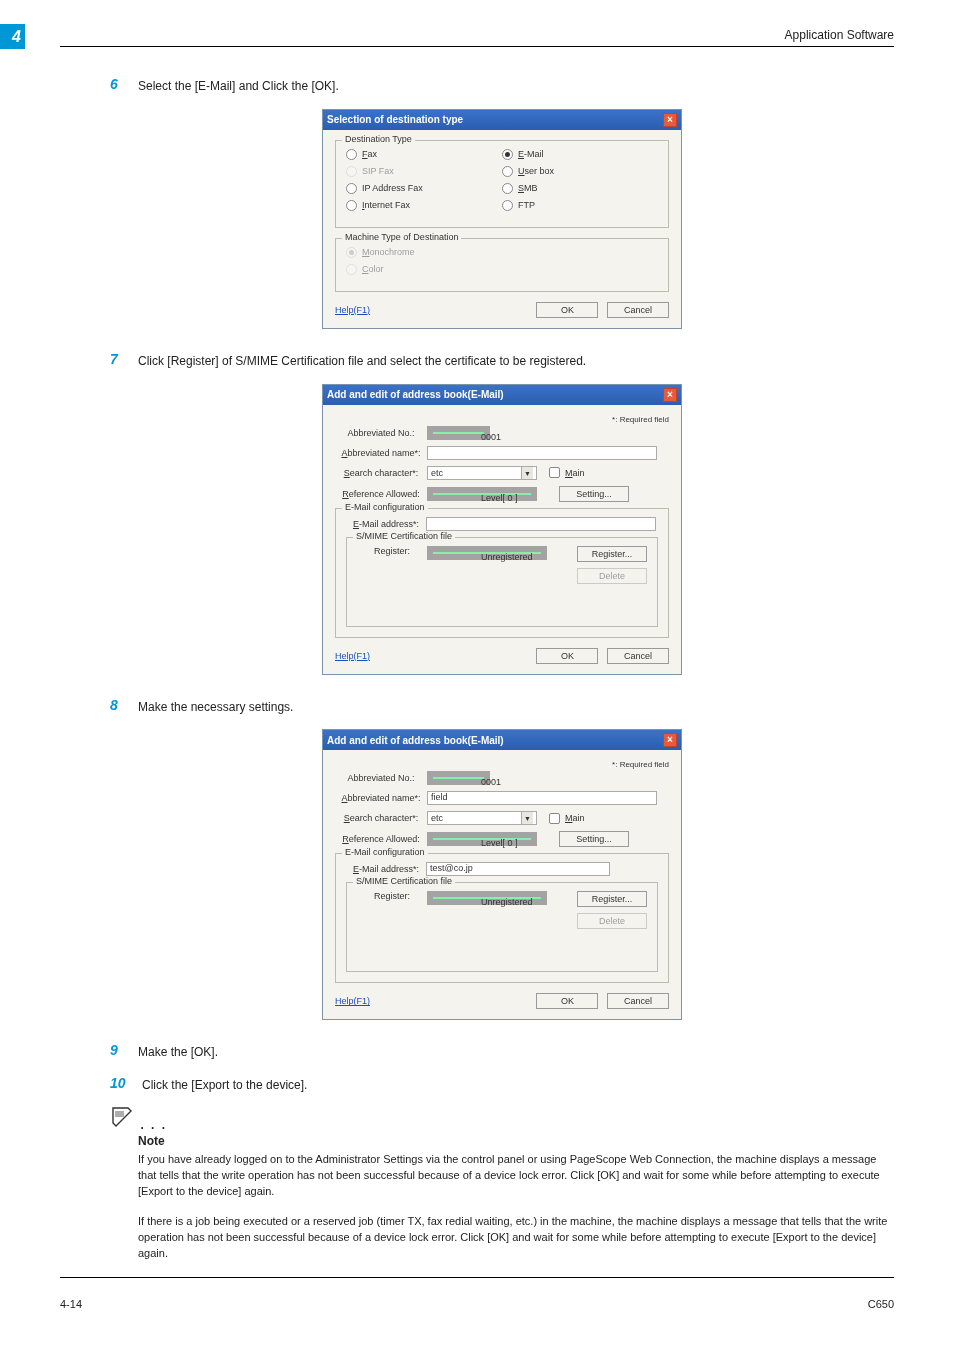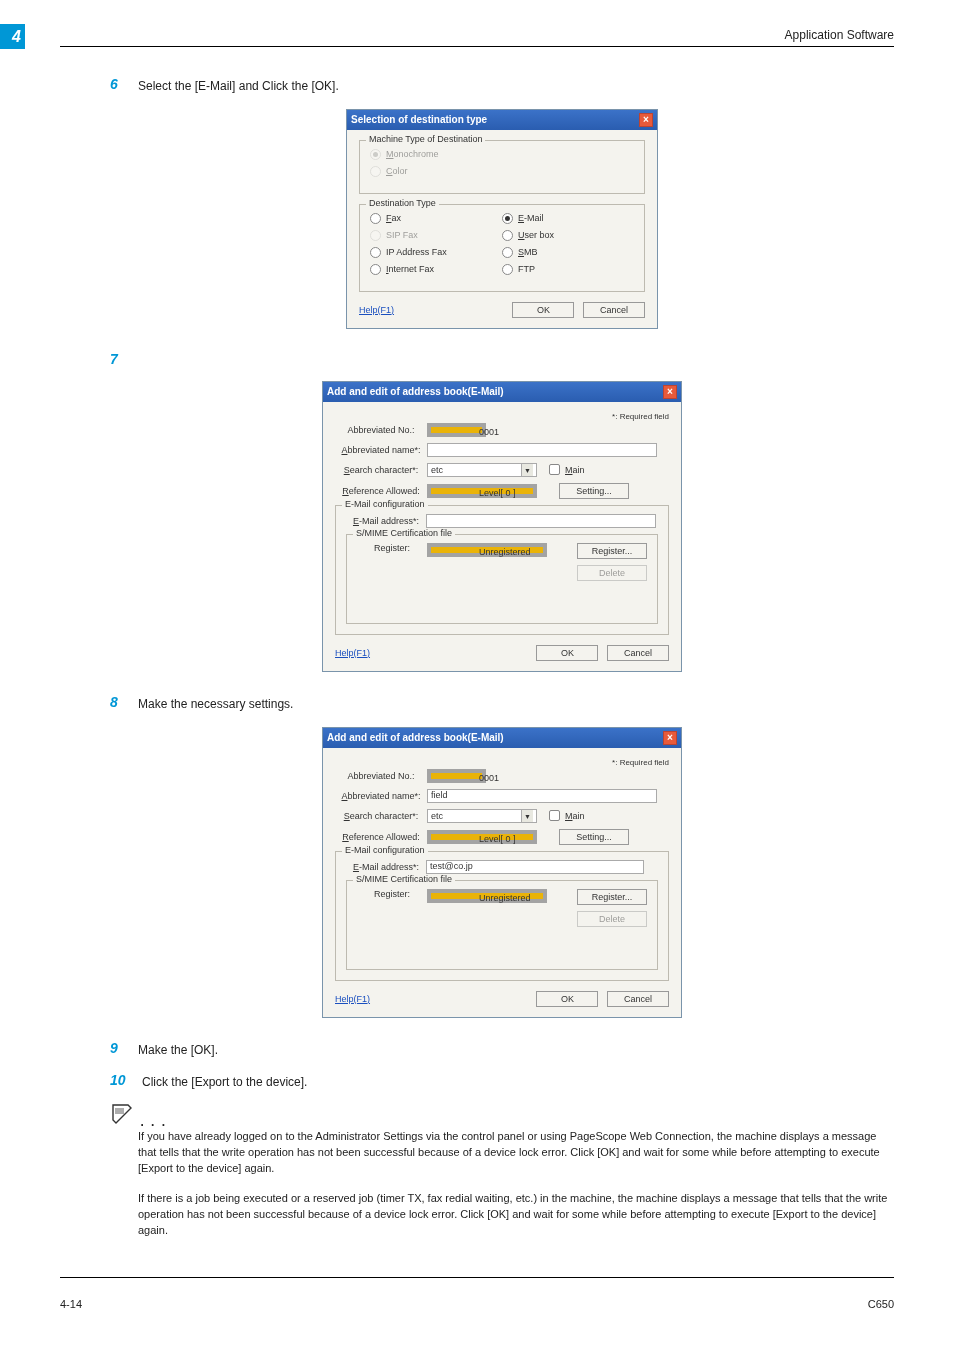--- a/index.html
+++ b/index.html
@@ -21,21 +21,21 @@
   .fieldset { border: 1px solid #bdbab0; margin-bottom: 10px; padding: 8px 10px 10px 10px; position: relative; }
   .fieldset .legend { position: absolute; top: -7px; left: 6px; background: #f4f3ee; padding: 0 3px; font-size: 9px; }
   .row { display: flex; align-items: center; margin-bottom: 6px; }
   .radio, .check { width: 11px; height: 11px; border: 1px solid #888; background: #fff; border-radius: 50%; display: inline-flex; align-items: center; justify-content: center; margin-right: 5px; flex-shrink: 0; }
   .check { border-radius: 2px; }
   .radio.selected::after { content: ""; width: 5px; height: 5px; background: #333; border-radius: 50%; }
   .radio.disabled, .opt.disabled { opacity: 0.45; }
   .btn { background: #f4f3ee; border: 1px solid #999; padding: 2px 10px; font-size: 9px; text-align: center; display: inline-block; }
   .link { color: #1a4fbf; text-decoration: underline; font-size: 9px; }
   .input { background: #fff; border: 1px solid #aaa; height: 14px; font-size: 9px; padding: 0 3px; display: inline-block; }
-  .input.ro { background: #eab308; border: 4px solid #a3a3a3; padding-left: 48px; }
+  .input.ro { background: #86efac; border: 6px solid #a3a3a3; padding-left: 48px; }
   .select { background: #fff; border: 1px solid #aaa; height: 14px; font-size: 9px; padding: 0 3px; display: inline-flex; align-items: center; justify-content: space-between; }
   .select .arrow { width: 12px; text-align: center; border-left: 1px solid #aaa; background: #e8e8e0; height: 100%; line-height: 14px; font-size: 7px; }
   .formlbl { display: inline-block; text-align: center; }
   .note-icon { width: 24px; height: 24px; }
   .note-icon svg { width: 24px; height: 24px; }
   .note-block { margin-top: 4px; }
   .note-heading { font-weight: bold; font-size: 12px; margin: 2px 0 4px 28px; }
   .note-para { font-size: 11px; line-height: 1.45; margin: 0 0 14px 28px; }
   .dots { font-weight: bold; letter-spacing: 2px; font-size: 12px; vertical-align: bottom; margin-left: 2px; }
   .footer { position: absolute; bottom: 40px; left: 60px; right: 60px; display: flex; justify-content: space-between; font-size: 11px; border-top: 1px solid #000; padding-top: 20px; }
@@ -51,91 +51,92 @@
   <div class="header-line"></div>
 
   <div class="content">
 
     <div class="step">
       <div class="step-num">6</div>
       <div class="step-text">Select the [E-Mail] and Click the [OK].</div>
     </div>
 
     <div class="dialog-wrap">
-      <div class="dialog" style="width:312px;">
+      <div class="dialog" style="width:360px;">
         <div class="titlebar">
           <span>Selection of destination type</span>
           <span class="close">×</span>
         </div>
         <div class="body">
+          <div class="fieldset">
+            <span class="legend">Destination Type</span>
+            <div style="display:flex;">
+              <div style="flex:1;">
+                <div class="row opt">
+                    <span class="radio"></span>
+                    <span class="ul">Fax</span>
+                  </div>
+                <div class="row opt disabled">
+                    <span class="radio disabled"></span>
+                    <span>SIP Fax</span>
+                  </div>
+                <div class="row opt">
+                    <span class="radio"></span>
+                    <span>IP Address Fax</span>
+                  </div>
+                <div class="row opt">
+                    <span class="radio"></span>
+                    <span class="ul">Internet Fax</span>
+                  </div>
+              </div>
+              <div style="flex:1;">
+                <div class="row opt">
+                    <span class="radio selected"></span>
+                    <span class="ul">E-Mail</span>
+                  </div>
+                <div class="row opt">
+                    <span class="radio"></span>
+                    <span class="ul">User box</span>
+                  </div>
+                <div class="row opt">
+                    <span class="radio"></span>
+                    <span class="ul">SMB</span>
+                  </div>
+                <div class="row opt">
+                    <span class="radio"></span>
+                    <span>FTP</span>
+                  </div>
+              </div>
+            </div>
+          </div>
           <div class="fieldset">
             <span class="legend">Machine Type of Destination</span>
             <div class="row opt disabled">
                 <span class="radio selected disabled"></span>
                 <span class="ul">Monochrome</span>
               </div>
             <div class="row opt disabled">
                 <span class="radio disabled"></span>
                 <span class="ul">Color</span>
               </div>
           </div>
-          <div class="fieldset">
-            <span class="legend">Destination Type</span>
-            <div style="display:flex;">
-              <div style="flex:1;">
-                <div class="row opt">
-                    <span class="radio"></span>
-                    <span class="ul">Fax</span>
-                  </div>
-                <div class="row opt disabled">
-                    <span class="radio disabled"></span>
-                    <span>SIP Fax</span>
-                  </div>
-                <div class="row opt">
-                    <span class="radio"></span>
-                    <span>IP Address Fax</span>
-                  </div>
-                <div class="row opt">
-                    <span class="radio"></span>
-                    <span class="ul">Internet Fax</span>
-                  </div>
-              </div>
-              <div style="flex:1;">
-                <div class="row opt">
-                    <span class="radio selected"></span>
-                    <span class="ul">E-Mail</span>
-                  </div>
-                <div class="row opt">
-                    <span class="radio"></span>
-                    <span class="ul">User box</span>
-                  </div>
-                <div class="row opt">
-                    <span class="radio"></span>
-                    <span class="ul">SMB</span>
-                  </div>
-                <div class="row opt">
-                    <span class="radio"></span>
-                    <span>FTP</span>
-                  </div>
-              </div>
-            </div>
-          </div>
           <div style="display:flex; justify-content:space-between; align-items:center; margin-top:6px;">
             <span class="link">Help(F1)</span>
             <div>
               <span class="btn" style="width:62px;">OK</span>
               <span class="btn" style="width:62px; margin-left:6px;">Cancel</span>
             </div>
           </div>
         </div>
       </div>
     </div>
 
     <div class="step">
       <div class="step-num">7</div>
+      <div class="step-text">Click [Register] of S/MIME Certification file and select the certificate to be registered.</div>
     </div>
 
     <div class="dialog-wrap">
       <div class="dialog" style="width:360px;">
         <div class="titlebar">
           <span>Add and edit of address book(E-Mail)</span>
           <span class="close">×</span>
         </div>
         <div class="body">
           <div style="display:flex; justify-content:flex-end; margin-bottom:2px;">
@@ -231,21 +232,21 @@
           <div class="row">
             <span class="formlbl ul" style="width:92px;">Reference Allowed:</span>
             <span class="input ro" style="width:110px;">Level[ 0 ]</span>
             <span style="width:22px;"></span>
             <span class="btn" style="width:70px;">Setting...</span>
           </div>
           <div class="fieldset" style="margin-top:4px;">
             <span class="legend">E-Mail configuration</span>
             <div class="row">
                 <span class="formlbl ul" style="width:80px;">E-Mail address*:</span>
-                <span class="input" style="width:218px;">test@co.jp</span>
+                <span class="input" style="width:184px;">test@co.jp</span>
               </div>
             <div class="fieldset" style="margin-top:6px; margin-bottom:0;">
               <span class="legend">S/MIME Certification file</span>
               <div class="row" style="align-items:flex-start;">
                 <span class="formlbl" style="width:70px;">Register:</span>
                 <span class="input ro" style="width:120px;">Unregistered</span>
                 <div style="margin-left:auto; display:flex; flex-direction:column; gap:6px;">
                   <span class="btn" style="width:70px;">Register...</span>
                   <span class="btn" style="width:70px; opacity:0.45;">Delete</span>
                 </div>
@@ -276,20 +277,21 @@
 
     <div class="note-block">
       <span class="note-icon">
         <svg viewBox="0 0 24 24">
             <path d="M3 4 L18 4 L21 7 L6 22 L3 19 Z" fill="none" stroke="#333" stroke-width="1.4"></path>
             <line x1="5" y1="8" x2="14" y2="8" stroke="#333" stroke-width="0.8"></line>
             <line x1="5" y1="10" x2="14" y2="10" stroke="#333" stroke-width="0.8"></line>
             <line x1="5" y1="12" x2="14" y2="12" stroke="#333" stroke-width="0.8"></line>
           </svg>
       </span><span class="dots">. . .</span>
+      <div class="note-heading">Note</div>
       <div class="note-para">If you have already logged on to the Administrator Settings via the control panel or using PageScope Web Connection, the machine displays a message that tells that the write operation has not been successful because of a device lock error. Click [OK] and wait for some while before attempting to execute [Export to the device] again.</div>
       <div class="note-para">If there is a job being executed or a reserved job (timer TX, fax redial waiting, etc.) in the machine, the machine displays a message that tells that the write operation has not been successful because of a device lock error. Click [OK] and wait for some while before attempting to execute [Export to the device] again.</div>
     </div>
 
   </div>
 
   <div class="footer">
     <span>4-14</span>
     <span>C650</span>
   </div>

